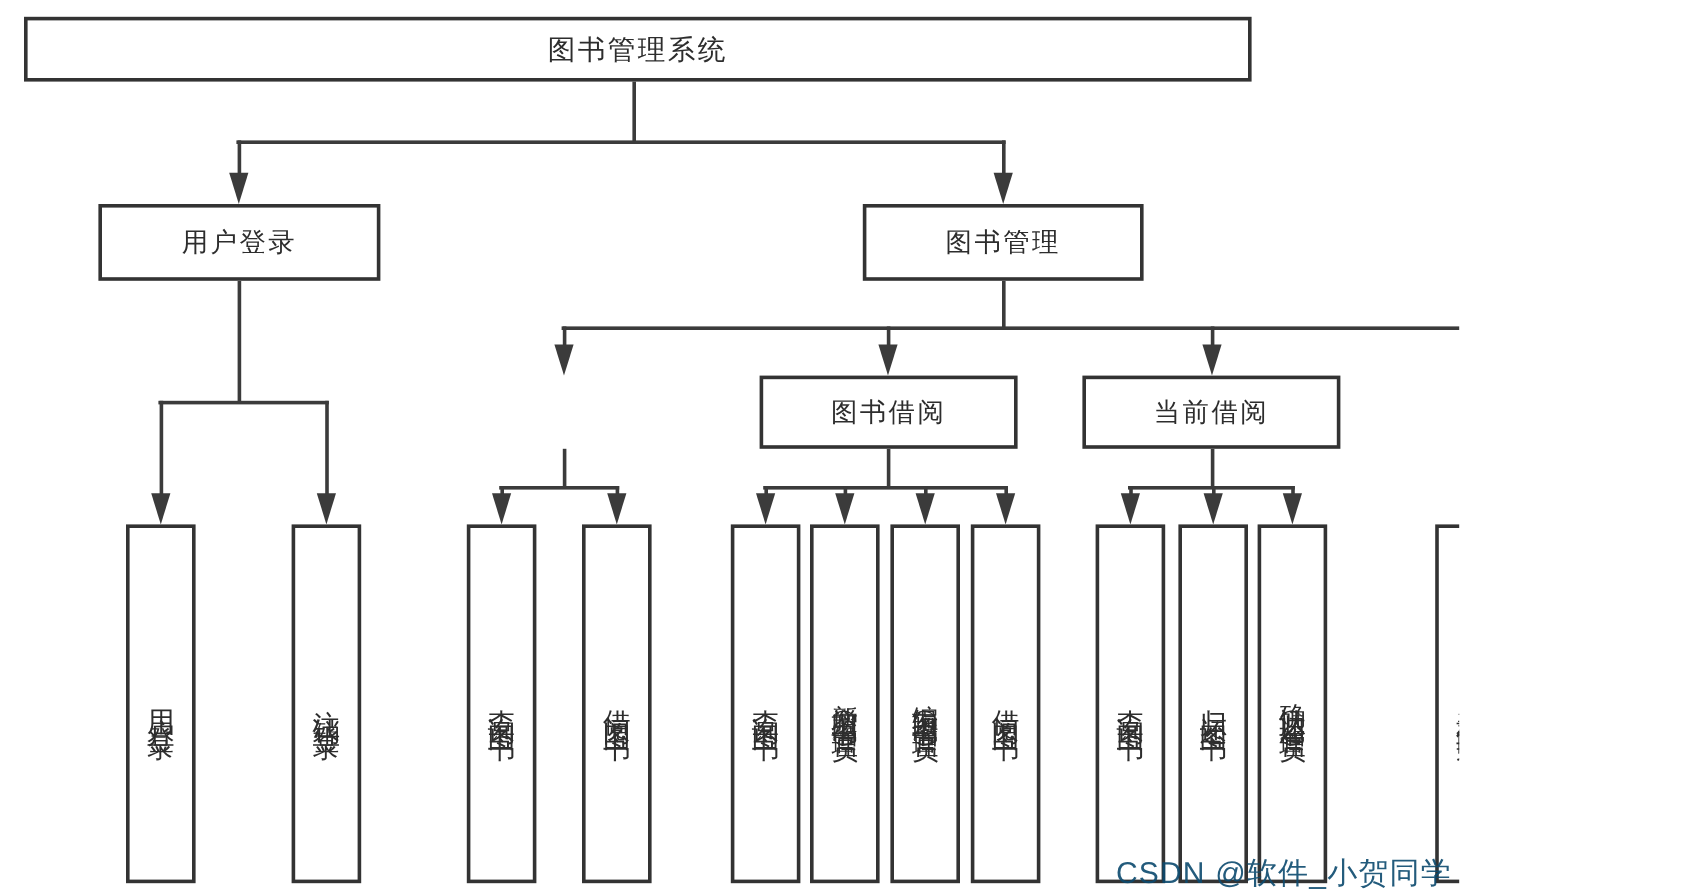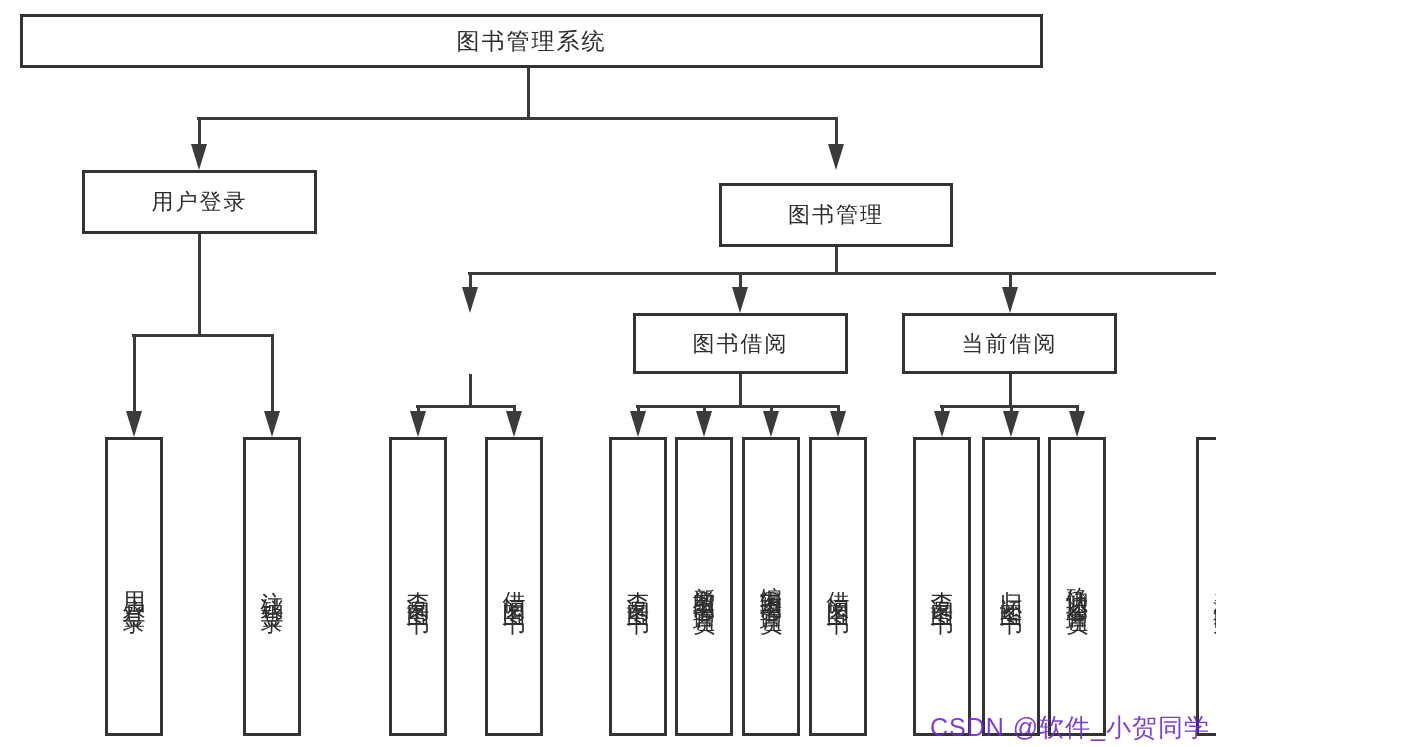--- a/index.html
+++ b/index.html
@@ -23,21 +23,21 @@
   }
   .line{position:absolute;background:#3b3b3b;z-index:1;}
   .arrow-shaft{position:absolute;width:3px;background:#3b3b3b;z-index:1;}
   .arrow-head{
     position:absolute;width:0;height:0;z-index:1;
     border-left:8px solid transparent;border-right:8px solid transparent;
     border-top:26px solid #3b3b3b;
   }
   .watermark{
     position:absolute;right:6px;top:711px;z-index:5;
-    font-size:25px;letter-spacing:1px;color:#6d28d9;opacity:.9;
+    font-size:25px;letter-spacing:1px;color:#0c4a6e;opacity:.9;
   }
 </style>
 </head>
 <body>
 
 <div class="stage">
 
   <div id="connectors">
       <div class="line" style="left: 527px; top: 66px; width: 3px; height: 53px;"></div>
       <div class="line" style="left: 197px; top: 117px; width: 641px; height: 3px;"></div>
@@ -89,21 +89,21 @@
       <div class="arrow-head" style="left: 1069px; top: 411px;"></div>
       <div class="arrow-shaft" style="left: 1224px; top: 405px; height: 8px;"></div>
       <div class="arrow-head" style="left: 1217px; top: 411px;"></div>
       <div class="arrow-shaft" style="left: 1341px; top: 405px; height: 8px;"></div>
       <div class="arrow-head" style="left: 1334px; top: 411px;"></div>
     </div>
 
   <div class="hbox root-box" style="left:20px;top:14px;width:1023px;height:54px">图书管理系统</div>
 
   <div class="hbox" style="left:82px;top:170px;width:235px;height:64px">用户登录</div>
-  <div class="hbox" style="left:719px;top:183px;width:234px;height:64px">图书管理</div>
+  <div class="hbox" style="left:719px;top:170px;width:234px;height:64px">图书管理</div>
 
   <div class="hbox" style="left:902px;top:313px;width:215px;height:61px">当前借阅</div>
   <div class="hbox" style="left:633px;top:313px;width:215px;height:61px">图书借阅</div>
 
   <div class="vbox" style="left:105px;top:437px;width:58px;height:299px">
     <span class="vtext">用户登录</span>
   </div>
   <div class="vbox" style="left:243px;top:437px;width:58px;height:299px">
     <span class="vtext">注销登录</span>
   </div>

